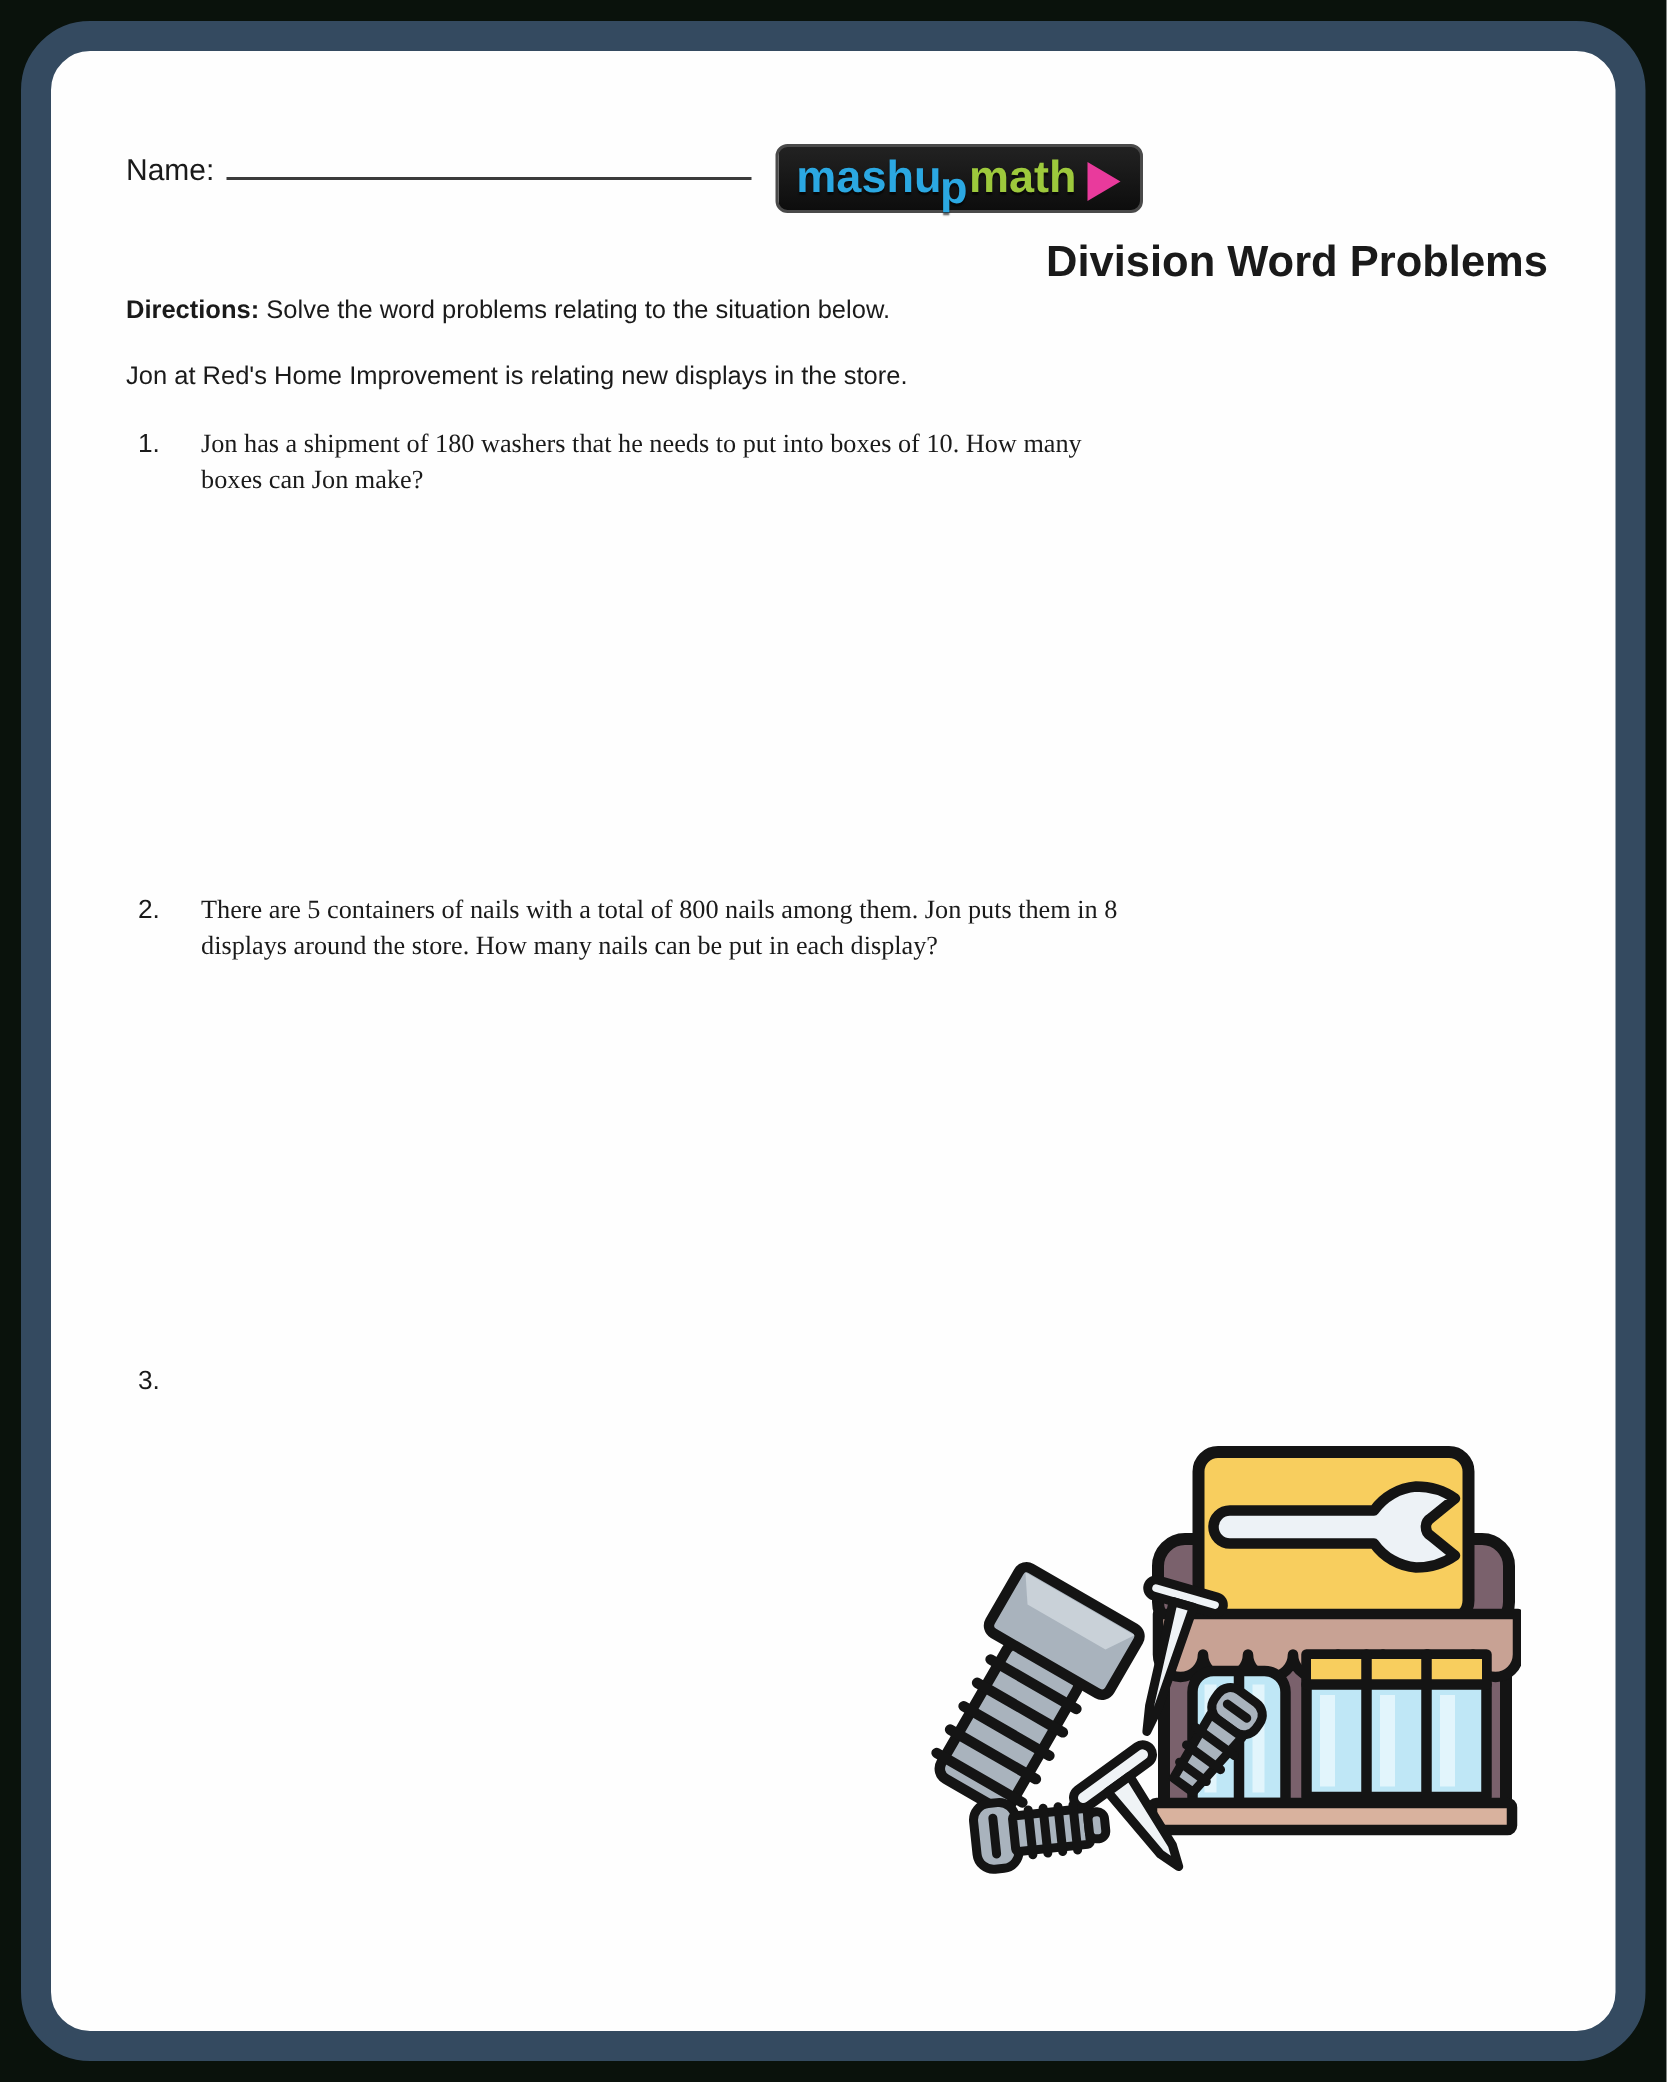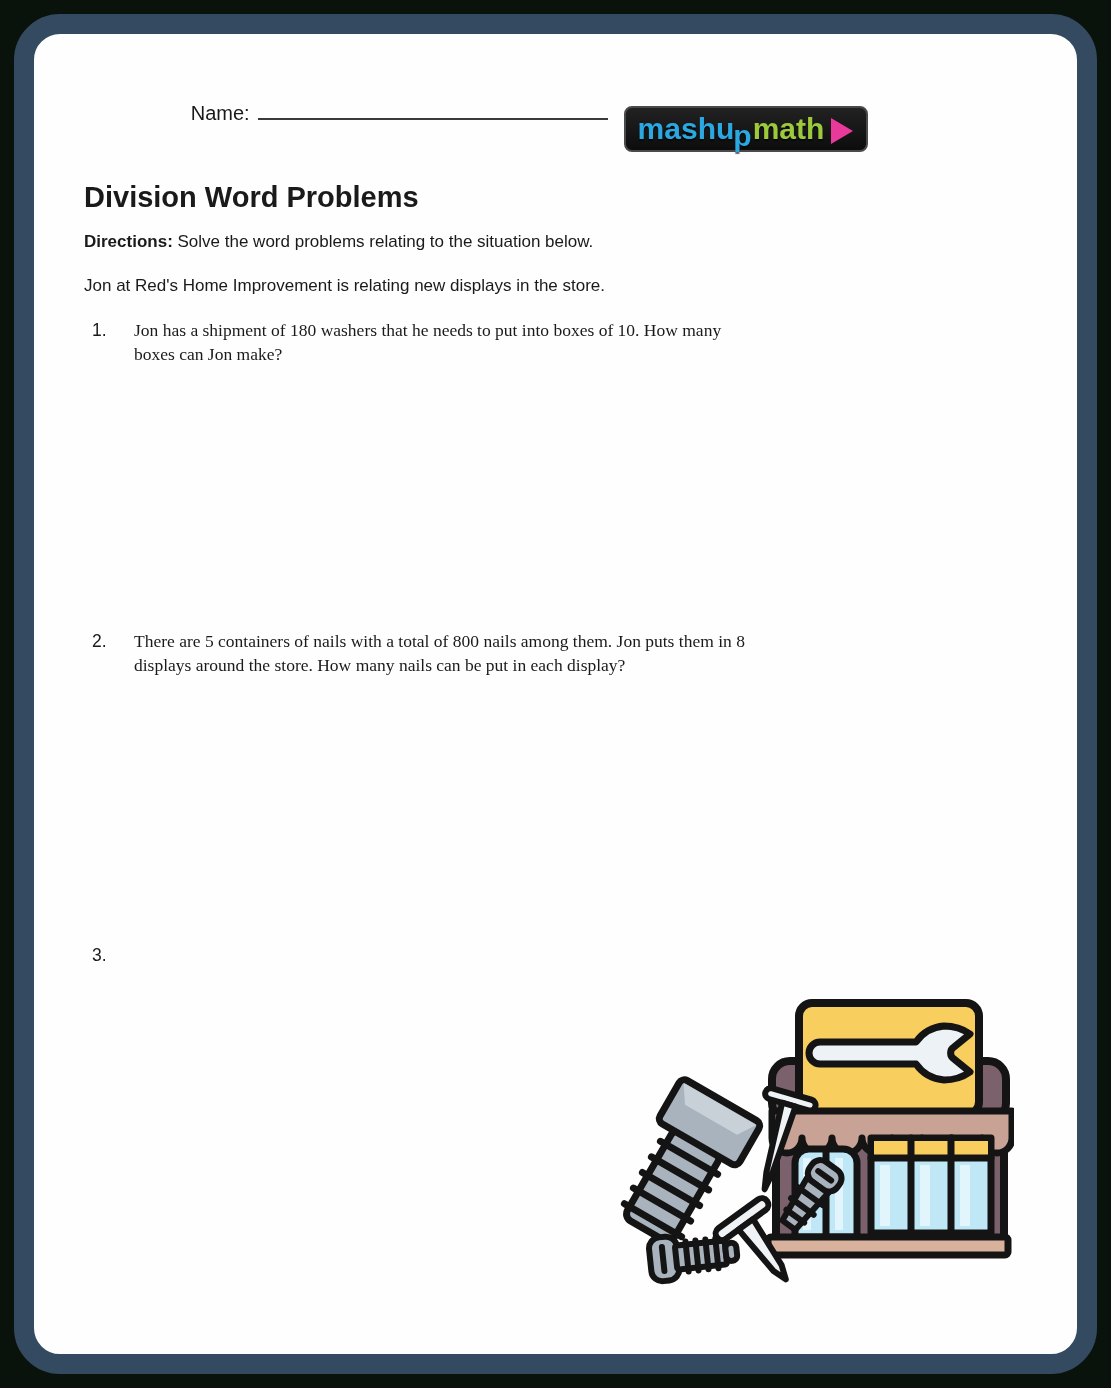--- a/index.html
+++ b/index.html
@@ -13,41 +13,41 @@
   .canvas { width: 1111px; height: 1388px; padding: 14px; }
   .sheet {
     width: 1083px; height: 1360px;
     background: #fefefe;
     border: 20px solid #344a60;
     border-radius: 46px;
   }
   .content { padding: 60px 45px 0 50px; }
 
   
-  .name-row { display: flex; justify-content: center; align-items: flex-start; gap: 16px; }
+  .name-row { display: flex; justify-content: flex-start; align-items: flex-start; gap: 16px; }
   .name-field { font-size: 20px; padding-top: 6px; }
   .name-line {
     display: inline-block; width: 350px; height: 20px;
     border-bottom: 2.5px solid #3b3b3b; margin-left: 8px; vertical-align: baseline;
   }
   .logo {
-    height: 46px; margin-right: 57px; margin-top: 12px;
+    height: 46px; margin-right: 57px; margin-top: 2px;
     background: linear-gradient(#222222, #0d0d0d);
     border: 2px solid #4a4a4a; border-radius: 8px;
     display: flex; align-items: center; padding: 0 12px;
     font-weight: 700; font-size: 30px; letter-spacing: 0;
   }
   .logo .blue { color: #2ba8e2; text-shadow: 0 2px 1px rgba(0,0,0,0.6); }
   .logo .drop-p { display: inline-block; transform: translateY(7px); margin: 0 1px 0 -1px; }
   .logo .green { color: #9dc93c; text-shadow: 0 2px 1px rgba(0,0,0,0.6); }
   .logo svg { margin-left: 6px; transform: translateY(2px); }
 
   
-  .title { font-size: 29px; font-weight: 700; margin-top: 28px; line-height: 34px; }
-  .directions { font-size: 17px; margin-top: 17px; line-height: 22px; }
+  .title { font-size: 29px; font-weight: 700; margin-top: 16px; line-height: 34px; text-align: right; }
+  .directions { font-size: 17px; margin-top: 4px; line-height: 22px; }
   .directions .dir-label { font-weight: 700; }
   .situation { font-size: 17px; margin-top: 22px; line-height: 22px; }
 
   
   .problems { margin-top: 22px; }
   .problem { display: flex; }
   .pnum { width: 50px; padding-left: 8px; font-size: 17.5px; line-height: 23.5px; flex: none; }
   .ptext { width: 820px; font-size: 17.5px; line-height: 23.5px; white-space: pre-line; font-family: Liberation Serif, serif; }
   .gap-a { height: 264px; }
   .gap-b { height: 267px; }

